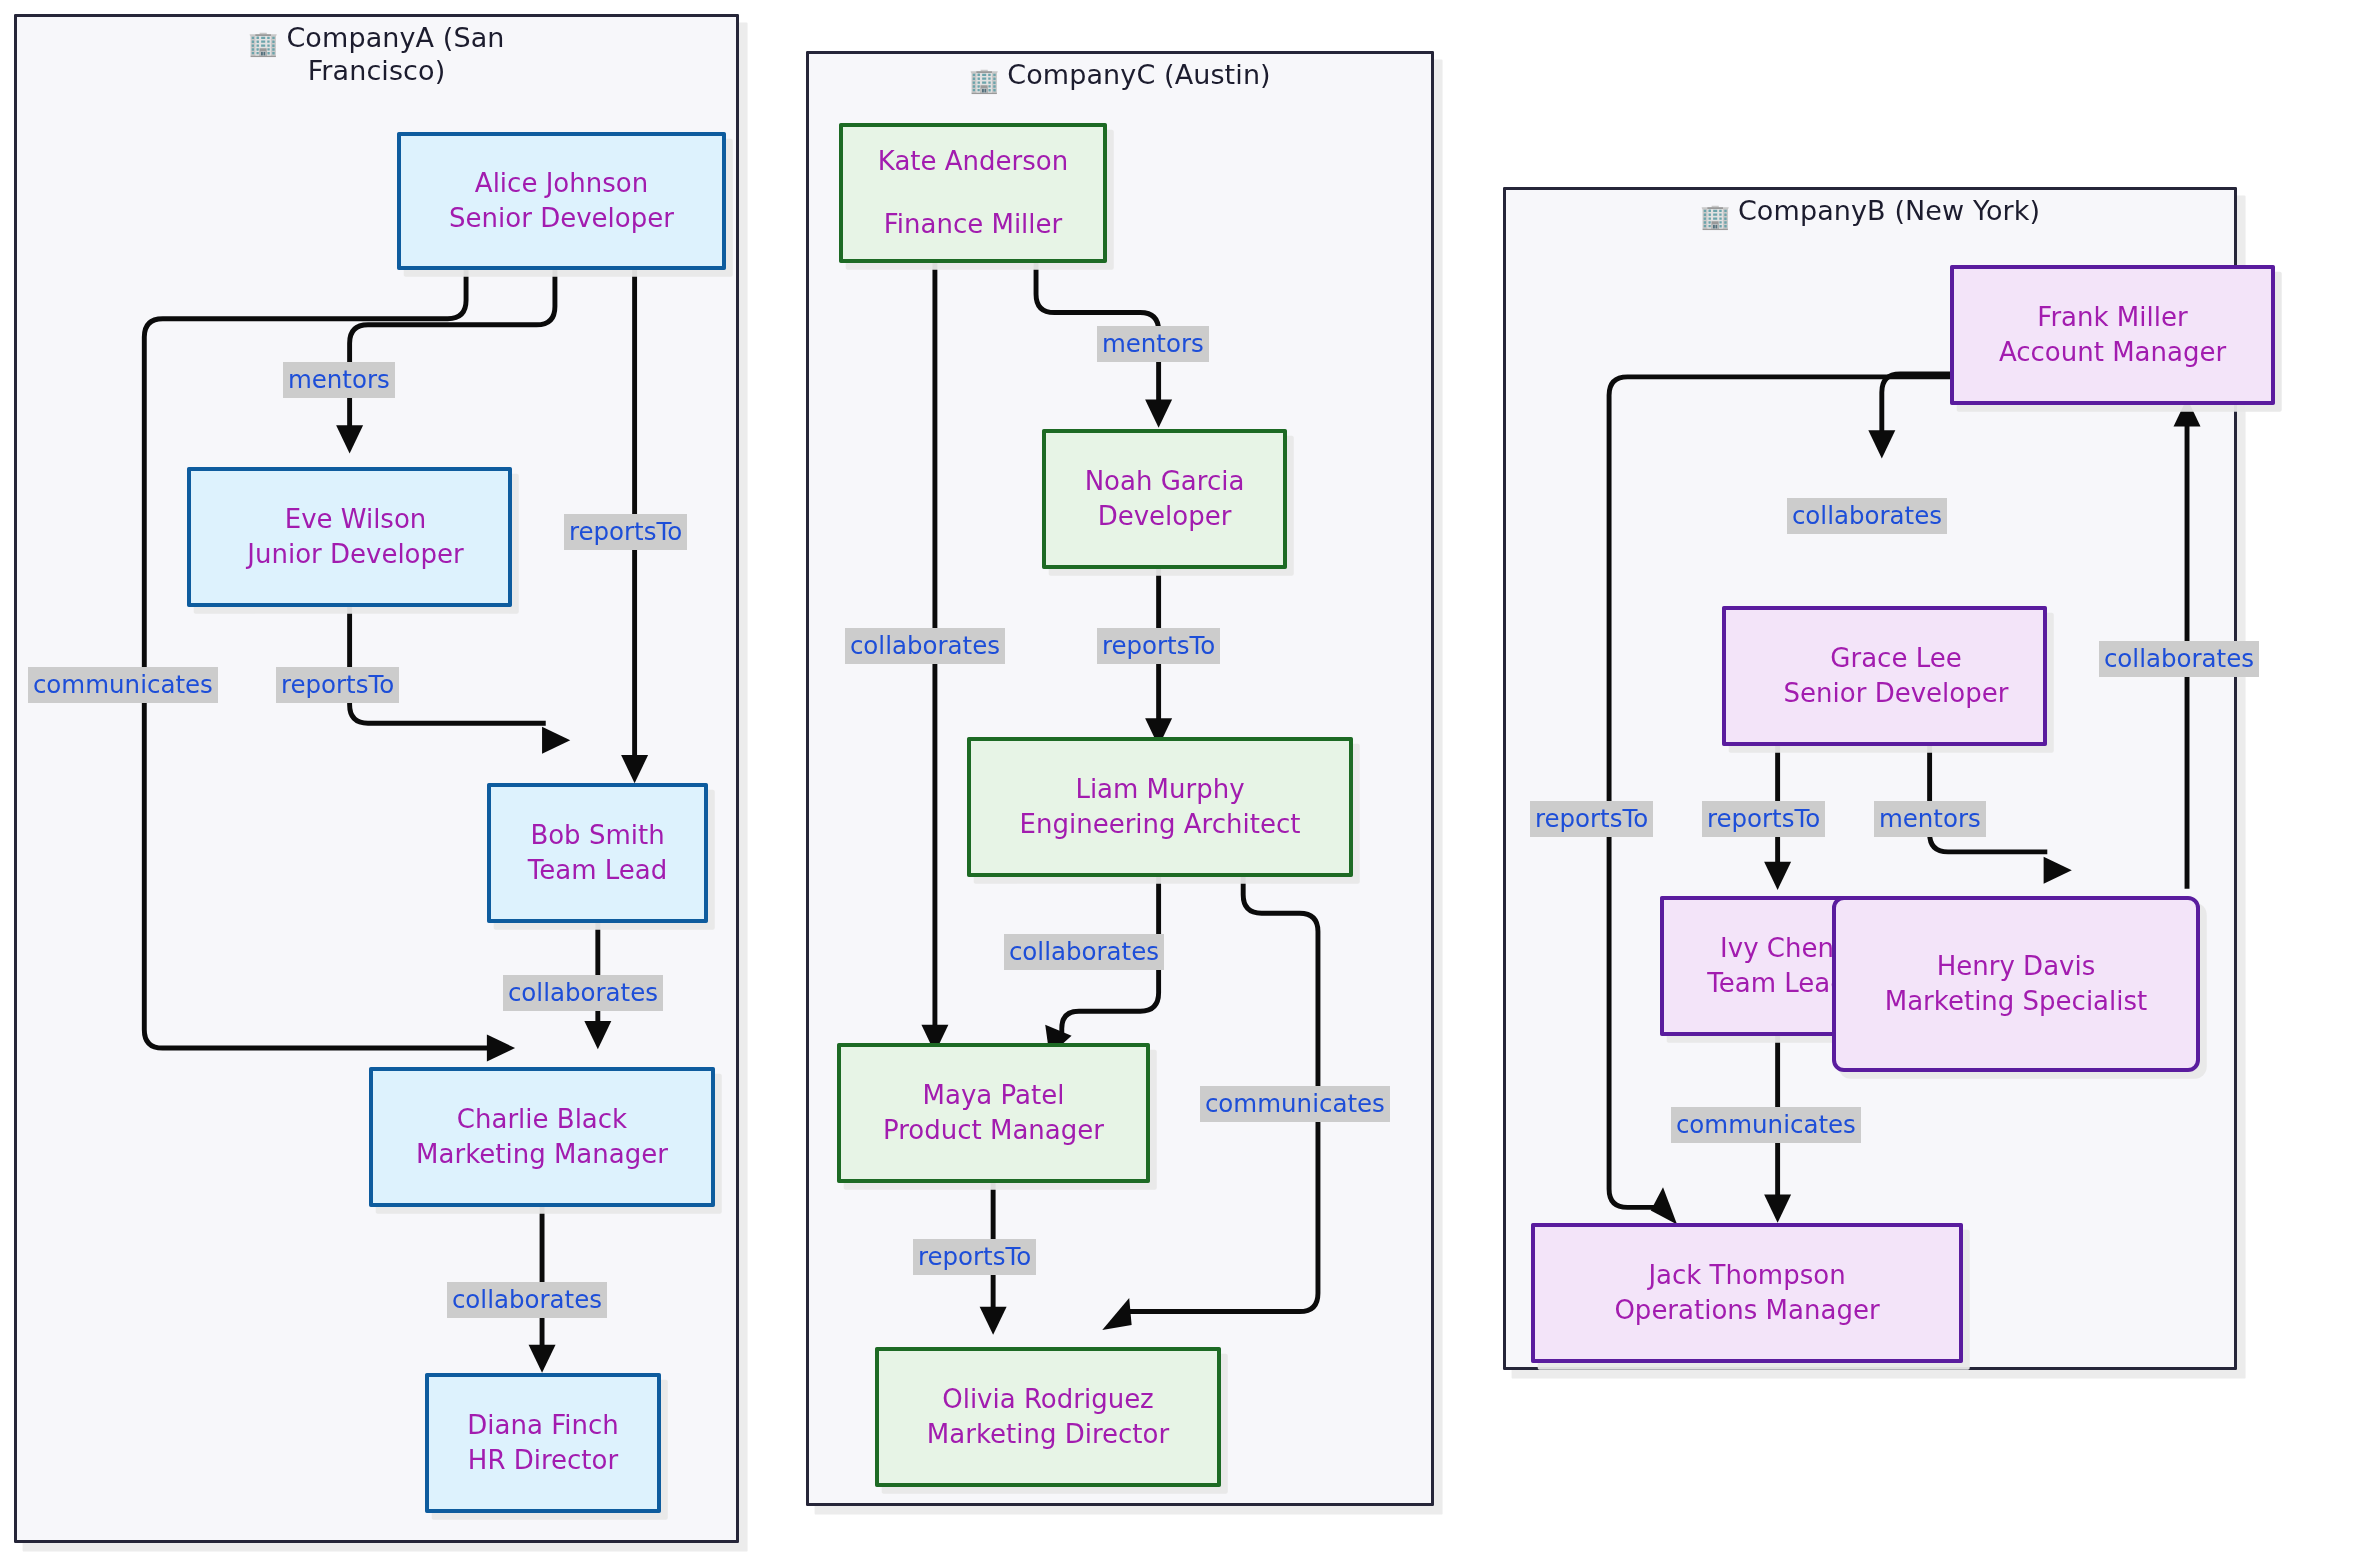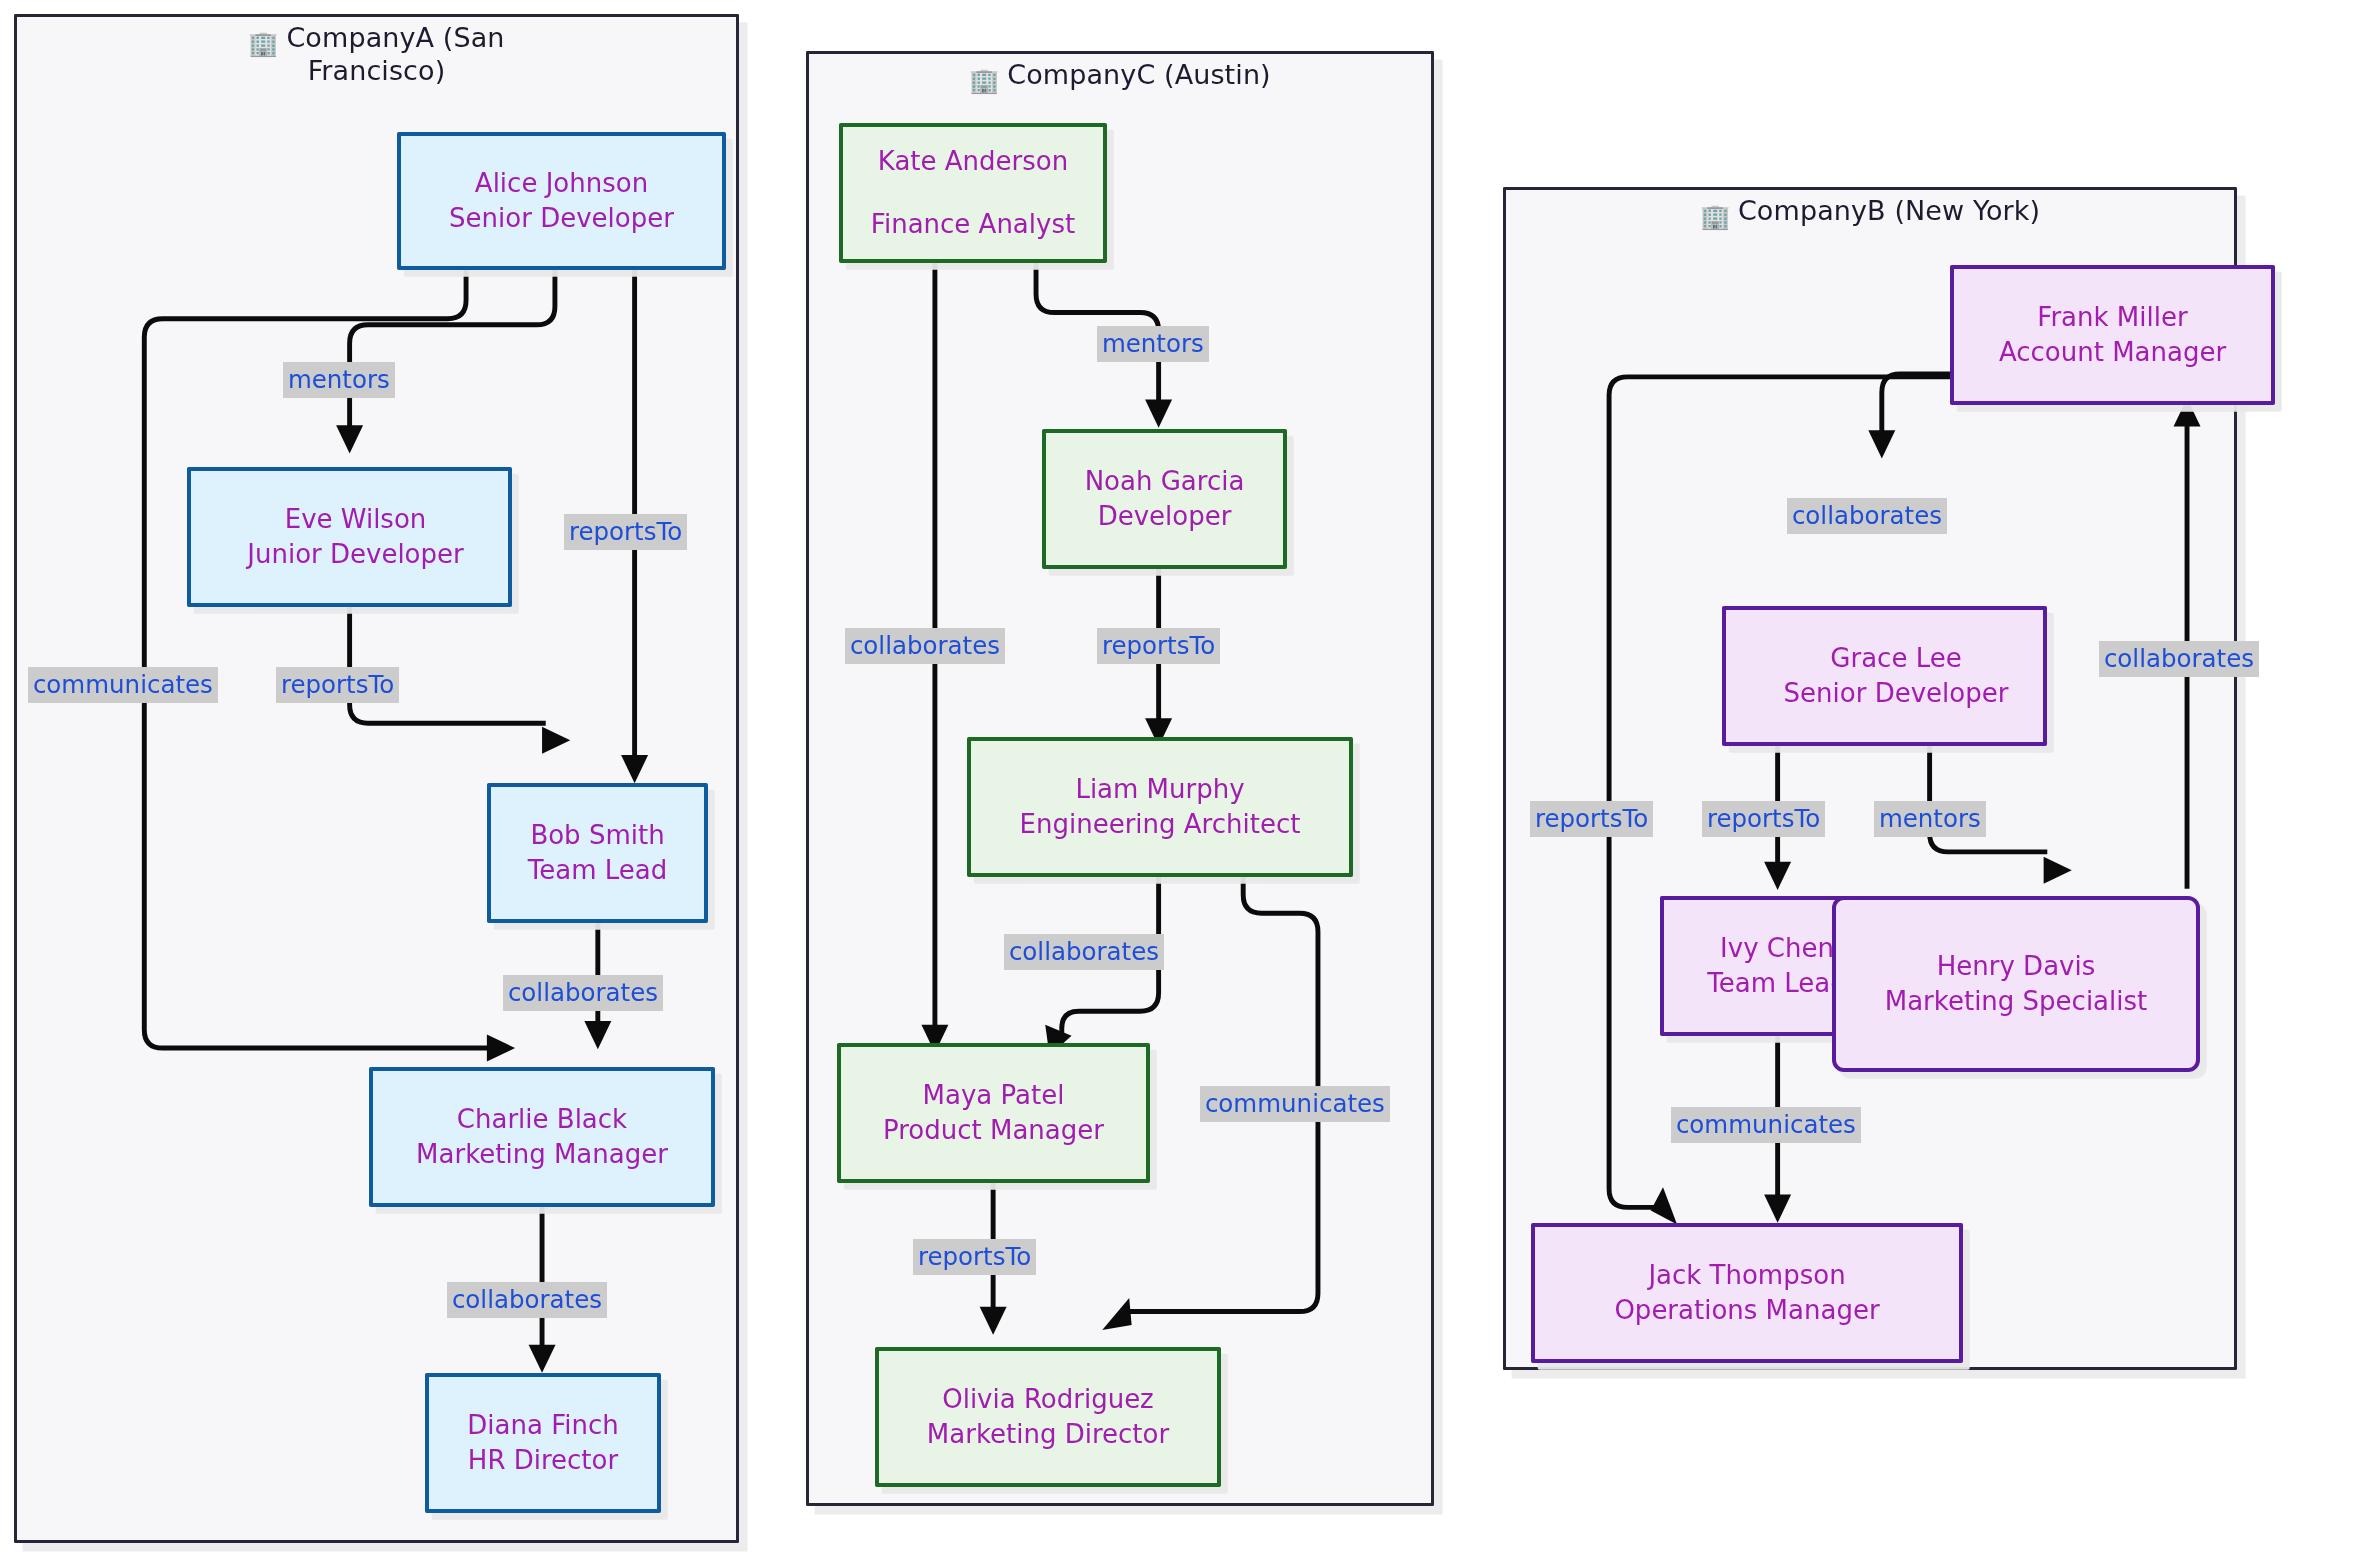--- a/index.html
+++ b/index.html
@@ -183,21 +183,21 @@
     <span class="ln">Marketing Manager</span>
   </div>
 
   <div class="node n-blue" style="left:425px; top:1373px; width:236px; height:140px;">
     <span class="ln">Diana Finch</span>
     <span class="ln">HR Director</span>
   </div>
 
   <div class="node n-green" style="left:839px; top:123px; width:268px; height:140px;gap:28px;">
     <span class="ln">Kate Anderson</span>
-    <span class="ln">Finance Analyst</span>
+    <span class="ln">Finance Miller</span>
   </div>
 
   <div class="node n-green" style="left:967px; top:737px; width:386px; height:140px;">
     <span class="ln">Liam Murphy</span>
     <span class="ln">Engineering Architect</span>
   </div>
 
   <div class="node n-green" style="left:1042px; top:429px; width:245px; height:140px;">
     <span class="ln">Noah Garcia</span>
     <span class="ln">Developer</span>

